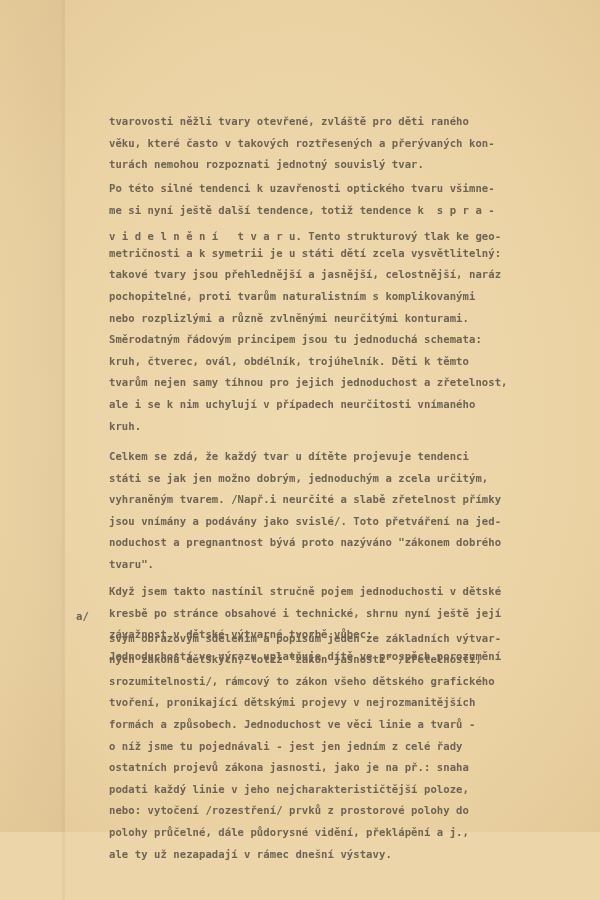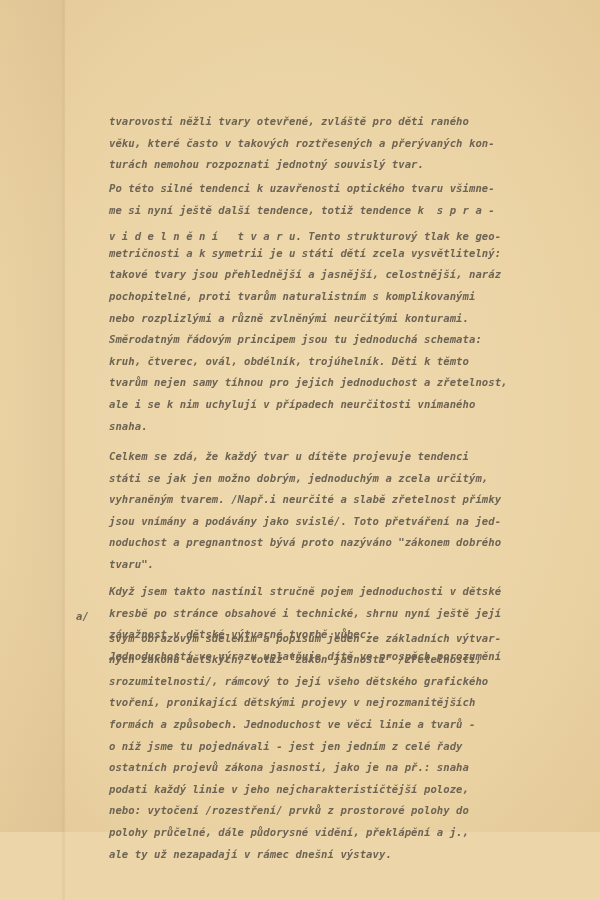--- a/index.html
+++ b/index.html
@@ -13,21 +13,20 @@
       background: #ecd6a9;
       position: relative;
     }
     .page {
       position: absolute;
       left: 0; top: 0;
       width: 600px; height: 832px;
       background:
         linear-gradient(90deg, rgba(0,0,0,0) 0px, rgba(160,130,90,0.10) 62px, rgba(0,0,0,0) 66px),
         radial-gradient(ellipse at 50% 50%, #efdab0 0%, #ead2a3 70%, #e4c998 100%);
-      font-style: italic;
     }
     .crease {
       position: absolute;
       left: 62px; top: 0;
       width: 3px; height: 900px;
       background: rgba(170,140,100,0.12);
     }
     .text {
       position: absolute;
       left: 109px;
@@ -73,40 +72,40 @@
     <div class="line" style="top: 198.6px;">me si nyní ještě další tendence, totiž tendence k  s p r a -</div>
     <div class="line" style="top: 225px; text-align: center;">v i d e l n ě n í   t v a r u. Tento strukturový tlak ke geo-</div>
     <div class="line" style="top: 241.8px;">metričnosti a k symetrii je u státi dětí zcela vysvětlitelný:</div>
     <div class="line" style="top: 263.4px;">takové tvary jsou přehlednější a jasnější, celostnější, naráz</div>
     <div class="line" style="top: 285px;">pochopitelné, proti tvarům naturalistním s komplikovanými</div>
     <div class="line" style="top: 306.6px;">nebo rozplizlými a různě zvlněnými neurčitými konturami.</div>
     <div class="line" style="top: 328.2px;">Směrodatným řádovým principem jsou tu jednoduchá schemata:</div>
     <div class="line" style="top: 349.8px;">kruh, čtverec, ovál, obdélník, trojúhelník. Děti k těmto</div>
     <div class="line" style="top: 371.4px;">tvarům nejen samy tíhnou pro jejich jednoduchost a zřetelnost,</div>
     <div class="line" style="top: 393px;">ale i se k nim uchylují v případech neurčitosti vnímaného</div>
-    <div class="line" style="top: 414.6px;">snaha.</div>
+    <div class="line" style="top: 414.6px;">kruh.</div>
 
     
     <div class="line" style="top: 445px;">Celkem se zdá, že každý tvar u dítěte projevuje tendenci</div>
     <div class="line" style="top: 466.6px;">státi se jak jen možno dobrým, jednoduchým a zcela určitým,</div>
     <div class="line" style="top: 488.2px;">vyhraněným tvarem. /Např.i neurčité a slabě zřetelnost přímky</div>
     <div class="line" style="top: 509.8px;">jsou vnímány a podávány jako svislé/. Toto přetváření na jed-</div>
     <div class="line" style="top: 531.4px;">noduchost a pregnantnost bývá proto nazýváno "zákonem dobrého</div>
     <div class="line" style="top: 553px;">tvaru".</div>
 
     
     <div class="line" style="top: 580px;">Když jsem takto nastínil stručně pojem jednoduchosti v dětské</div>
     <div class="line" style="top: 601.6px;">kresbě po stránce obsahové i technické, shrnu nyní ještě její</div>
     <div class="line" style="top: 623.2px;">závažnost v dětské výtvarné tvorbě vůbec:</div>
 
     
     <div class="line" style="top: 605px; margin-top: 40px;">Jednoduchostí ve výrazu uplatňuje dítě ve prospěch porozumění</div>
     <div class="line" style="top: 626.6px;">svým obrazovým sdělením a popisům jeden ze základních výtvar-</div>
     <div class="line" style="top: 648.2px;">ných zákonů dětských, totiž "zákon jasnosti" /zřetelnosti,</div>
-    <div class="line" style="top: 669.8px;">srozumitelnosti/, rámcový to její všeho dětského grafického</div>
+    <div class="line" style="top: 669.8px;">srozumitelnosti/, rámcový to zákon všeho dětského grafického</div>
     <div class="line" style="top: 691.4px;">tvoření, pronikající dětskými projevy v nejrozmanitějších</div>
     <div class="line" style="top: 713px;">formách a způsobech. Jednoduchost ve věci linie a tvarů -</div>
     <div class="line" style="top: 734.6px;">o níž jsme tu pojednávali - jest jen jedním z celé řady</div>
     <div class="line" style="top: 756.2px;">ostatních projevů zákona jasnosti, jako je na př.: snaha</div>
     <div class="line" style="top: 777.8px;">podati každý linie v jeho nejcharakterističtější poloze,</div>
     <div class="line" style="top: 799.4px;">nebo: vytočení /rozestření/ prvků z prostorové polohy do</div>
     <div class="line" style="top: 821px;">polohy průčelné, dále půdorysné vidění, překlápění a j.,</div>
     <div class="line" style="top: 842.6px;">ale ty už nezapadají v rámec dnešní výstavy.</div>
   </div>
 

